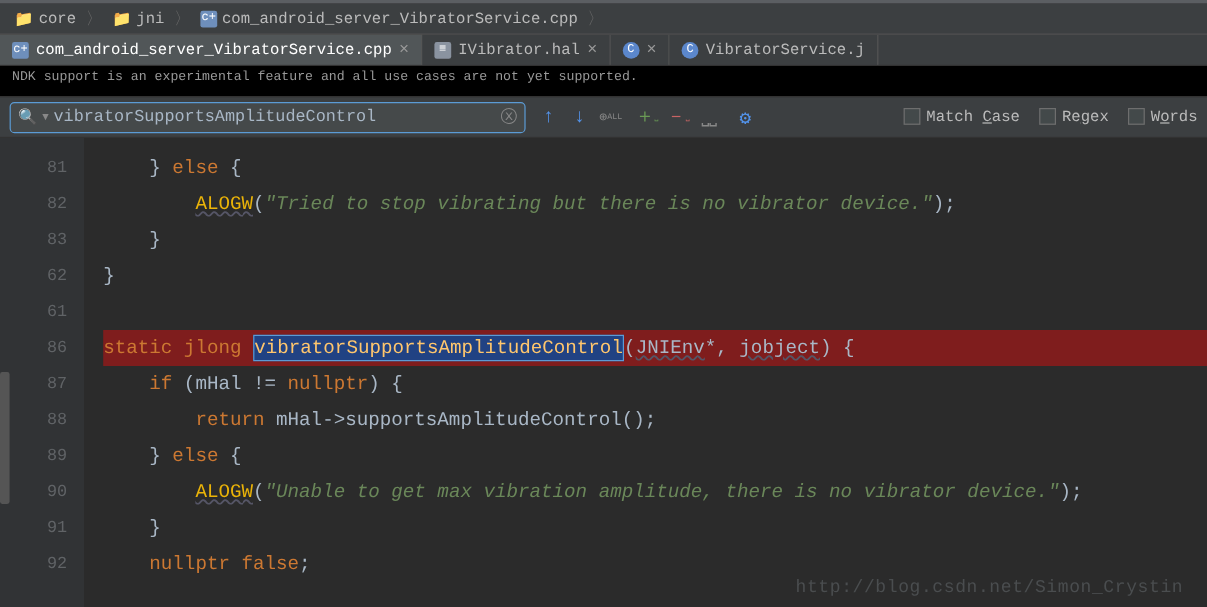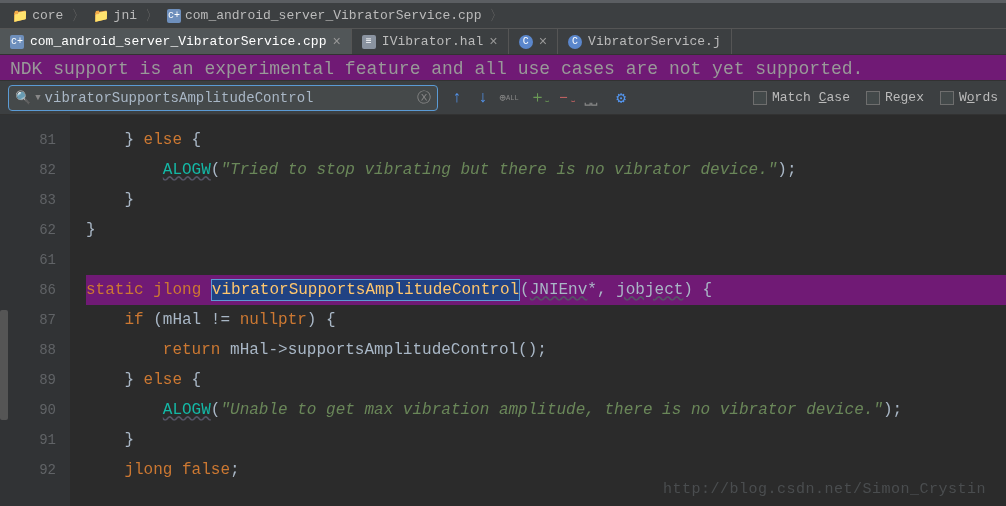--- a/index.html
+++ b/index.html
@@ -9,43 +9,43 @@
 .bc-sep{color:#666;margin:0 2px}
 .folder-ico{color:#87939a}
 .tabs{height:26px;background:#3c3f41;display:flex;align-items:stretch;border-bottom:1px solid #323232}
 .tab{display:flex;align-items:center;gap:6px;padding:0 10px;border-right:1px solid #555;font-size:13px;color:#bbb;background:#3c3f41}
 .tab.active{background:#515658;color:#fff}
 .tab-close{color:#999;font-size:14px;cursor:pointer}
 .tab-ico{width:14px;height:14px;display:inline-flex;align-items:center;justify-content:center;font-size:10px;border-radius:2px}
 .ico-cpp{background:#6e8fbc;color:#fff}
 .ico-hal{background:#8a93a0;color:#fff}
 .ico-java{background:#5b87cc;color:#fff;border-radius:50%}
-.banner{height:26px;background:#701a75;color:#999;font-size:18px;padding:4px 10px;border-bottom:1px solid #323232}
+.banner{height:26px;background:#000000;color:#999;font-size:11px;padding:4px 10px;border-bottom:1px solid #323232}
 .findbar{height:34px;background:#3c3f41;display:flex;align-items:center;padding:0 8px;gap:8px;border-bottom:1px solid #323232}
 .search-box{display:flex;align-items:center;background:#45494a;border:1px solid #5b9bd5;border-radius:4px;height:26px;padding:0 6px;flex:0 0 430px}
 .search-ico{color:#888;font-size:13px;margin-right:4px}
 .search-drop{color:#888;font-size:9px;margin-right:4px}
 .search-input{background:transparent;border:none;color:#a9b7c6;font-family:inherit;font-size:14px;flex:1;outline:none}
 .clear-ico{color:#888;cursor:pointer;font-size:14px}
 .tool-ico{width:22px;height:22px;display:inline-flex;align-items:center;justify-content:center;cursor:pointer;color:#a9b7c6;font-size:16px}
 .arrow-up{color:#5394ec}
 .arrow-dn{color:#5394ec}
 .tool-group{display:flex;gap:4px;align-items:center}
 .gear{color:#5394ec}
 .opts{display:flex;gap:16px;margin-left:auto}
-.chk{display:flex;align-items:flex-end;gap:5px;font-size:13px;color:#bbb}
+.chk{display:flex;align-items:flex-start;gap:5px;font-size:13px;color:#bbb}
 .chk-box{width:14px;height:14px;border:1px solid #6e6e6e;background:#43494a}
 .underline{text-decoration:underline}
 .editor{display:flex;height:calc(506px - 112px);background:#2b2b2b}
 .gutter{width:70px;background:#313335;color:#606366;text-align:right;padding:6px 14px 0 0;font-size:14px;line-height:30px;user-select:none}
 .code{flex:1;padding:6px 0 0 16px;font-size:16px;line-height:30px;position:relative}
 .line{height:30px;white-space:pre}
-.line.hl{background:#701a75}
+.line.hl{background:#7f1d1d}
 .kw{color:#cc7832;font-weight:normal}
-.fn{color:#14b8a6;text-decoration:underline;text-decoration-style:wavy;text-decoration-color:#556}
+.fn{color:#eab308;text-decoration:underline;text-decoration-style:wavy;text-decoration-color:#556}
 .str{color:#6a8759;font-style:italic}
 .sel{background:#214283;color:#ffc66d;padding:1px 0;border:1px solid #5b9bd5}
 .param{color:#a9b7c6;text-decoration:underline;text-decoration-style:wavy;text-decoration-color:#556}
 .pun{color:#a9b7c6}
 .wm{position:absolute;bottom:8px;right:20px;color:#4a4d4f;font-size:15px;letter-spacing:0.5px}
 .border-top{border-top:3px solid #5b5e62}
 .scrollbar{position:absolute;left:0;top:310px;width:8px;height:110px;background:#555;border-radius:2px}
 </style>
 </head>
 <body>
@@ -150,17 +150,17 @@
     <div class="line">        <span class="fn">ALOGW</span>(<span class="str">"Tried to stop vibrating but there is no vibrator device."</span>);</div>
     <div class="line">    }</div>
     <div class="line">}</div>
     <div class="line"></div>
     <div class="line hl"><span class="kw">static</span> <span class="kw">jlong</span> <span class="sel">vibratorSupportsAmplitudeControl</span><span class="pun">(</span><span class="param">JNIEnv</span>*, <span class="param">jobject</span><span class="pun">) {</span></div>
     <div class="line">    <span class="kw">if</span> (mHal != <span class="kw">nullptr</span>) {</div>
     <div class="line">        <span class="kw">return</span> <span>mHal-&gt;supportsAmplitudeControl();</span></div>
     <div class="line">    } <span class="kw">else</span> {</div>
     <div class="line">        <span class="fn">ALOGW</span>(<span class="str">"Unable to get max vibration amplitude, there is no vibrator device."</span>);</div>
     <div class="line">    }</div>
-    <div class="line">    <span class="kw">jlong false</span>;</div>
+    <div class="line">    <span class="kw">nullptr false</span>;</div>
   </div>
 </div>
 
 <div class="wm">http://blog.csdn.net/Simon_Crystin</div>
 
 </body></html>

